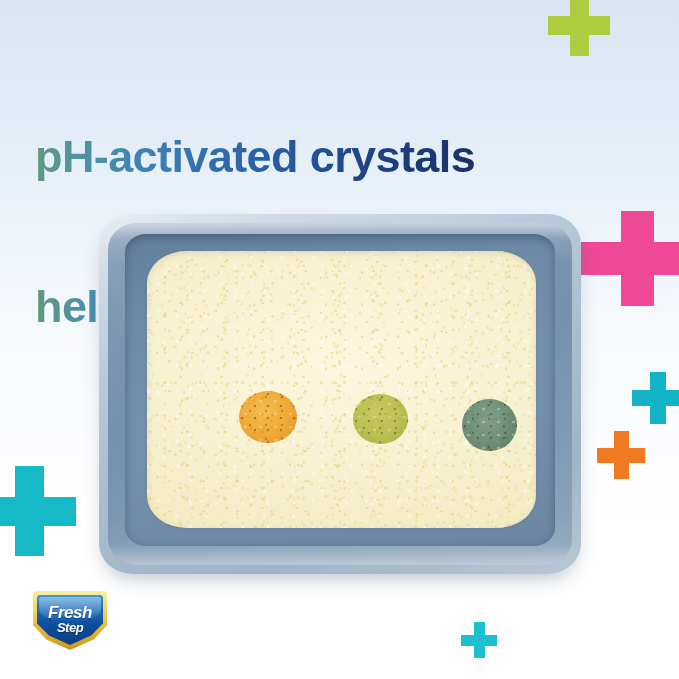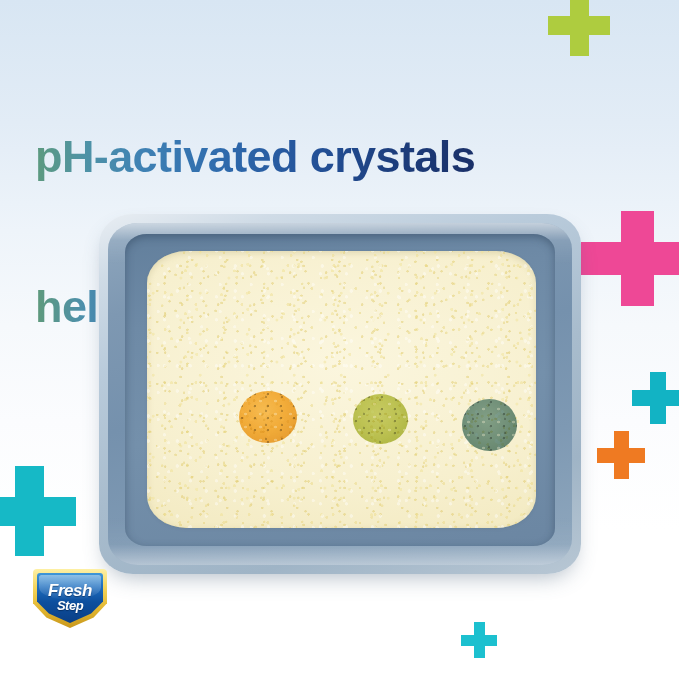--- a/index.html
+++ b/index.html
@@ -187,21 +187,21 @@
   #spot-teal {
     left:315px; top:148px; width:55px; height:52px;
     background:radial-gradient(ellipse at 45% 40%,
       #86a8a2 0%, #769a94 45%, #6a8f89 75%, #628781 100%);
     filter:blur(.4px);
   }
 
   
   #logo {
     position:absolute;
-    left:33px; top:569px;
+    left:33px; top:591px;
     width:74px; height:59px;
   }
   .shield-gold {
     position:absolute; inset:0;
     background:linear-gradient(180deg,#fdf0a4 0%,#f3d257 35%,#e0b42e 70%,#c9981c 100%);
     clip-path:polygon(0% 8%,0% 0%,100% 0%,100% 8%,100% 58%,
                       82% 82%,50% 100%,18% 82%,0% 58%);
     border-radius:4px;
   }
   .shield-blue {

